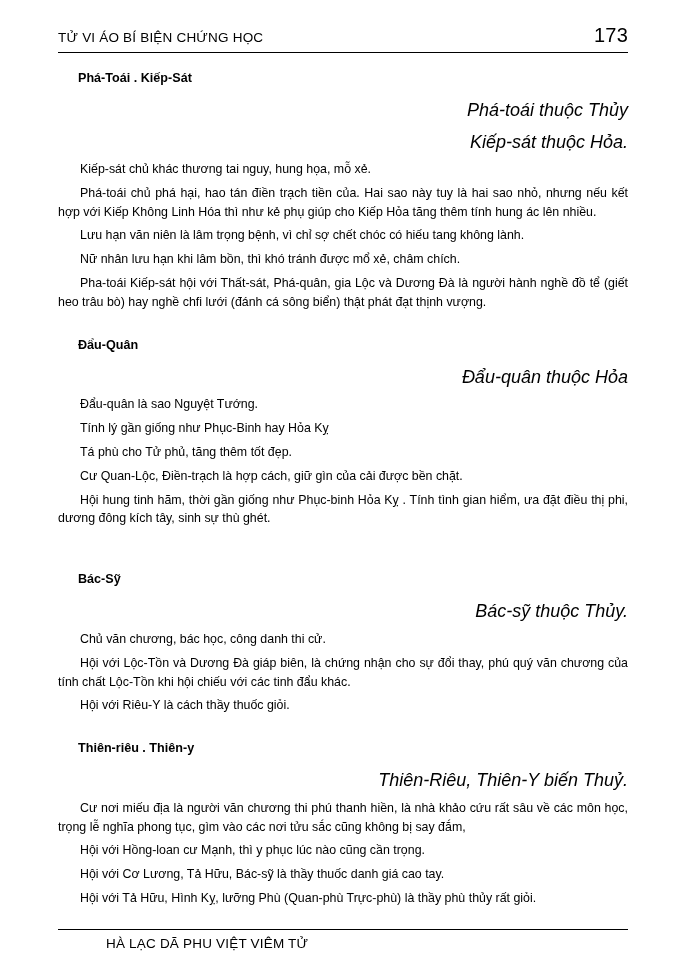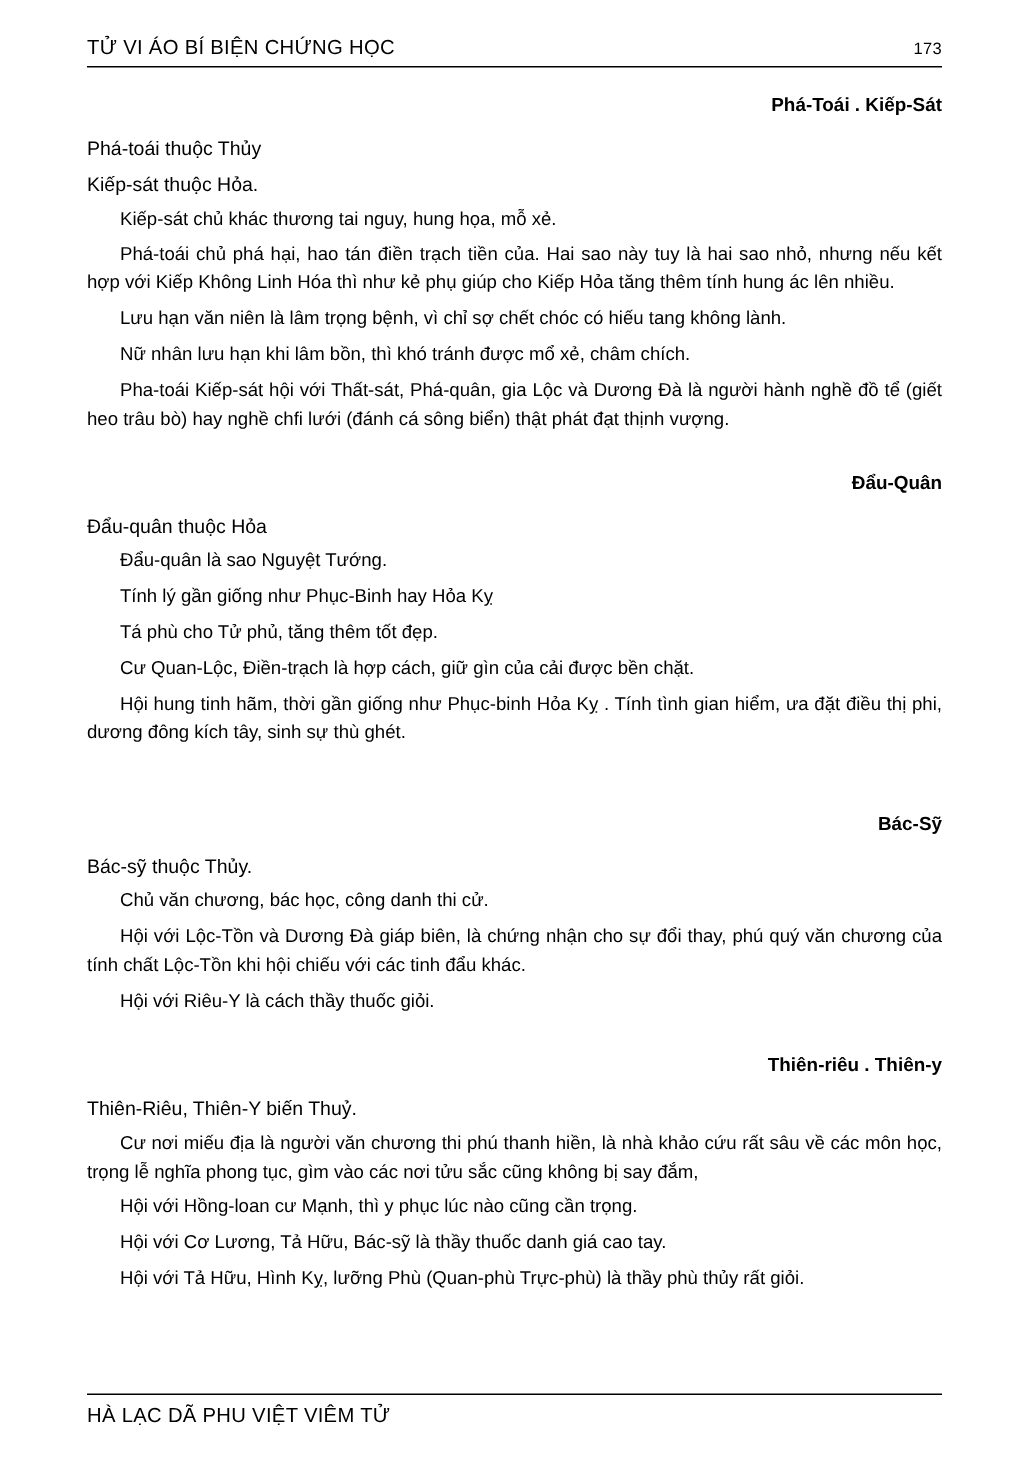--- a/index.html
+++ b/index.html
@@ -29,46 +29,46 @@
     justify-content: space-between;
     font-size: 13.5px;
     letter-spacing: .2px;
     padding-bottom: 5px;
   }
   .header-title {
     font-size: 13.5px;
     text-align: center;
   }
   .header-page {
-    font-size: 11px;
+    font-size: 20px;
     text-align: center;
   }
   .rule {
     border-bottom: 1px solid #000;
     margin-bottom: 16px;
   }
   
   .content {
     font-size: 12.4px;
     line-height: 1.52;
   }
   .section {
     margin-bottom: 2px;
   }
   .sec-title {
     font-weight: bold;
     font-size: 12.6px;
     margin-left: 20px;
     margin-bottom: 9px;
     margin-top: 0;
-    text-align: right;
   }
   .center-italic {
-    text-align: left;
-    font-size: 13px;
+    text-align: right;
+    font-style: italic;
+    font-size: 18px;
     margin: 0 0 4px 0;
   }
   p.para {
     margin: 0 0 5px 0;
     text-indent: 22px;
     text-align: justify;
   }
   p.para:last-child { margin-bottom: 0; }
   .gap-md { height: 22px; }
   .gap-lg { height: 40px; }
@@ -79,20 +79,21 @@
     right: 58px;
     bottom: 20px;
   }
   .footer-rule {
     border-bottom: 1px solid #000;
     margin-bottom: 6px;
   }
   .footer-text {
     font-size: 13.5px;
     letter-spacing: .2px;
+    margin-left: 48px;
   }
 </style>
 </head>
 <body>
 
 <div class="page">
 
   <div class="header">
     <div class="header-title">TỬ VI ÁO BÍ BIỆN CHỨNG HỌC</div>
     <div class="header-page">173</div>

